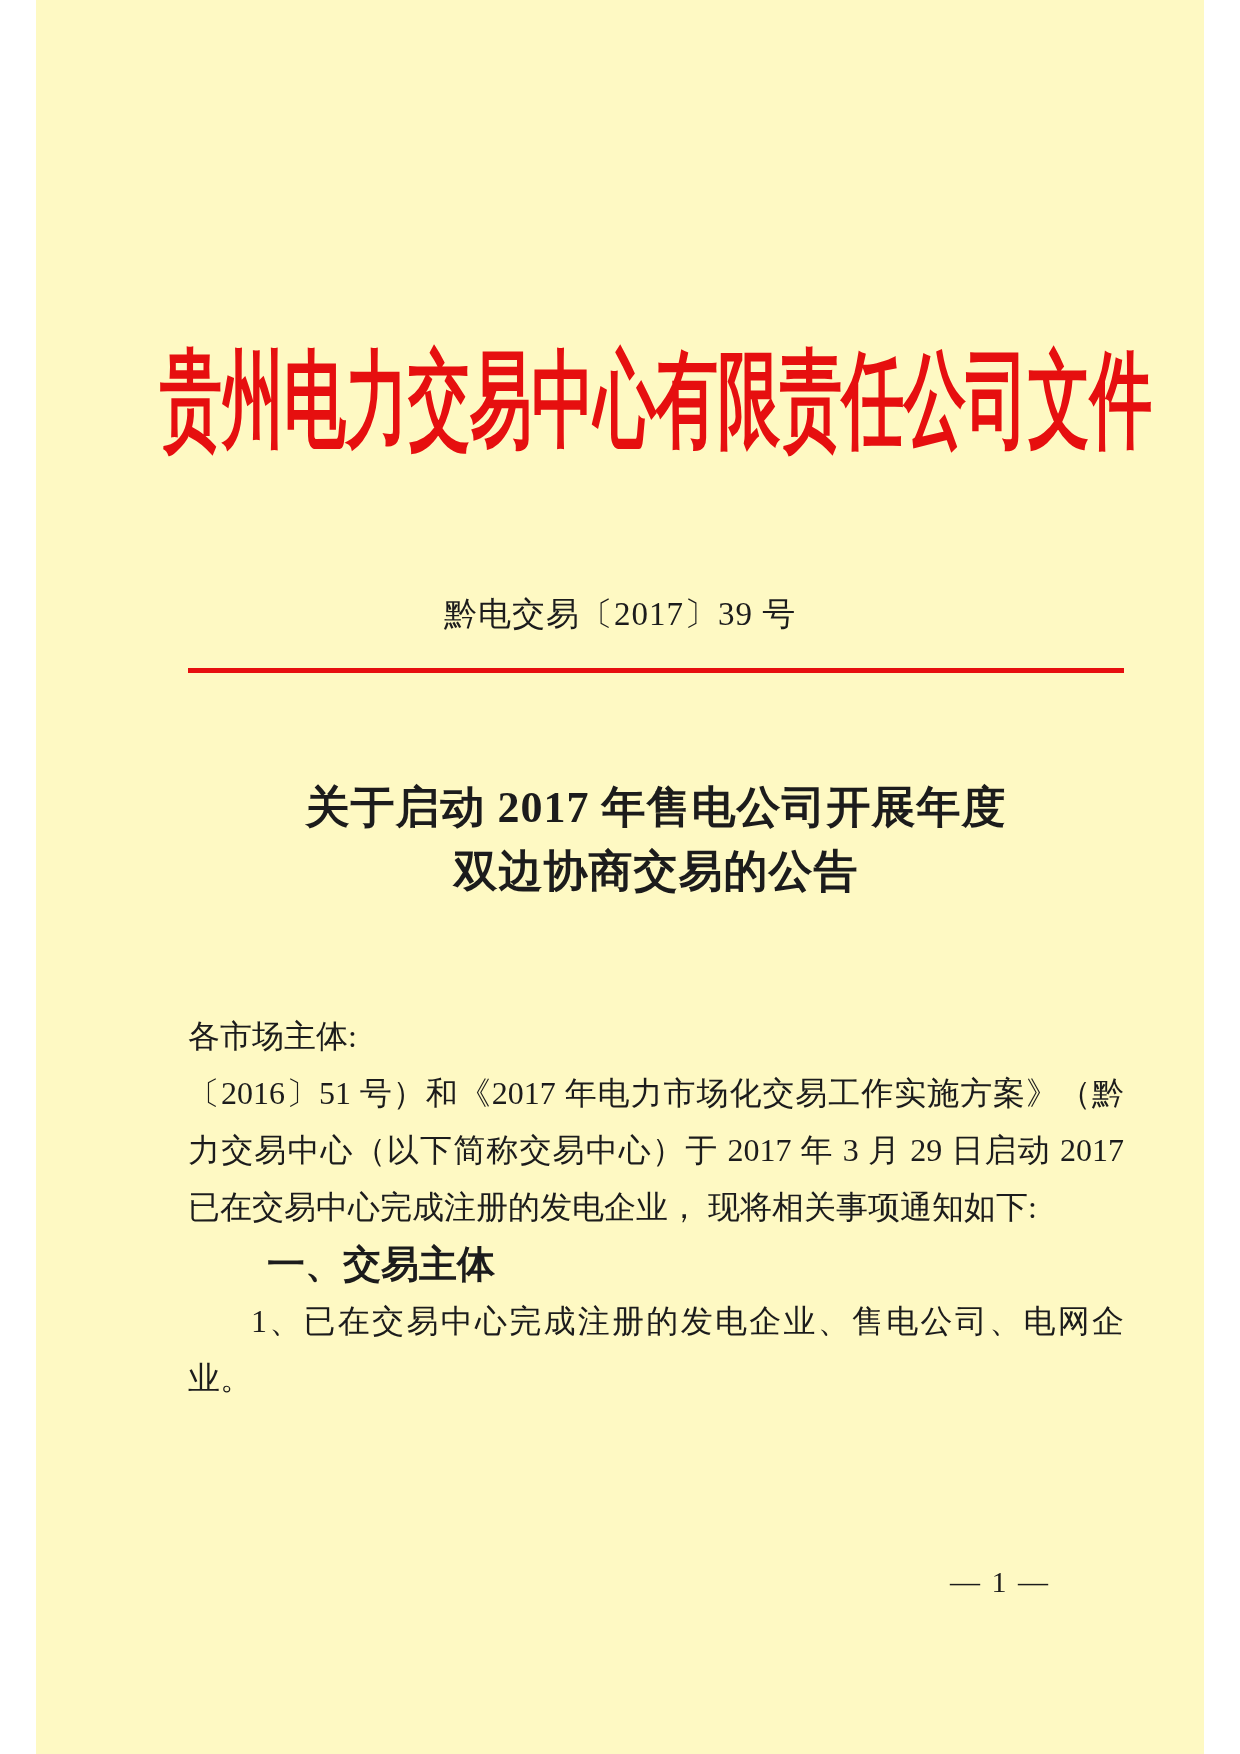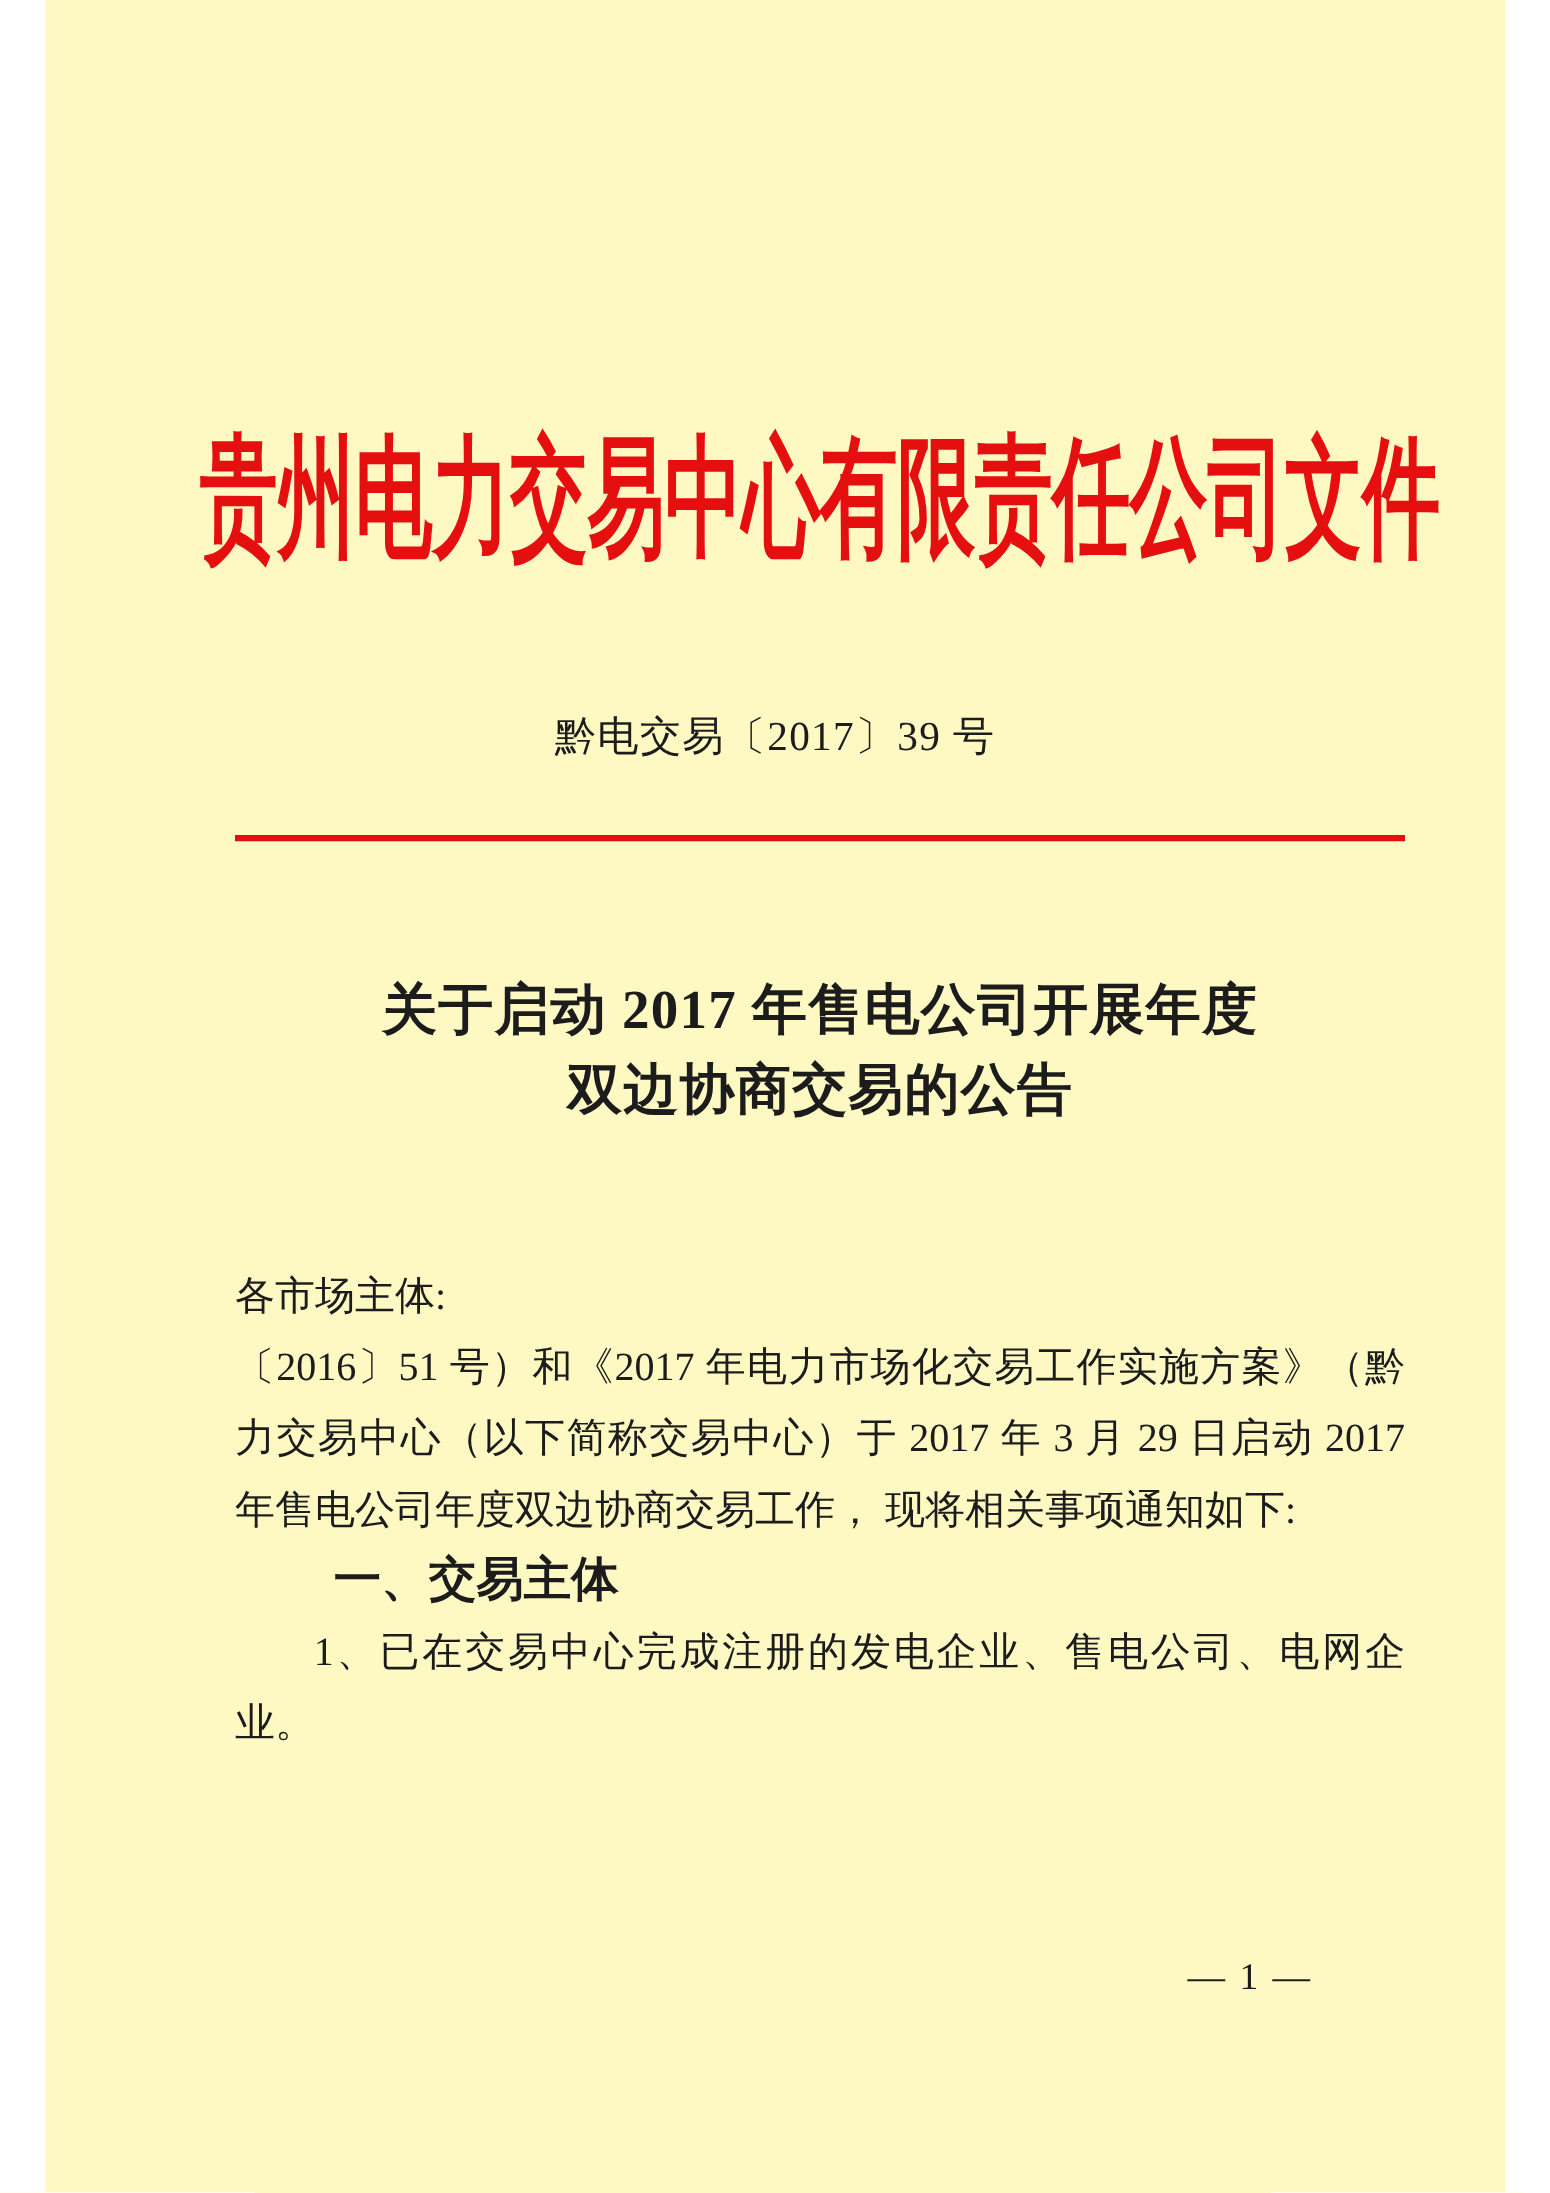--- a/index.html
+++ b/index.html
@@ -25,21 +25,21 @@
     font-size: 62px;
     font-weight: bold;
     line-height: 1;
     white-space: nowrap;
     color: var(--accent-red, #e60f0f);
     transform: scaleY(1.7);
     transform-origin: center;
   }
   .doc-number {
     position: absolute;
-    top: 568px; left: 0;
+    top: 592px; left: 0;
     width: 100%;
     text-align: center;
     font-size: 33px;
     line-height: 44px;
     letter-spacing: 1px;
   }
   .red-line {
     position: absolute;
     top: 668px; left: 152px;
     width: 936px; height: 5px;
@@ -102,21 +102,21 @@
 
   <div class="doc-title">
     <div>关于启动 2017 年售电公司开展年度</div>
     <div>双边协商交易的公告</div>
   </div>
 
   <div class="body">
     <div class="line">各市场主体:</div>
     <div class="line just">〔2016〕51 号）和《2017 年电力市场化交易工作实施方案》（黔</div>
     <div class="line just">力交易中心（以下简称交易中心）于 2017 年 3 月 29 日启动 2017</div>
-    <div class="line">年售电公司年度双边协商交易工作， 现将相关事项通知如下:</div>
+    <div class="line">已在交易中心完成注册的发电企业， 现将相关事项通知如下:</div>
     <div class="line heading">一、交易主体</div>
     <div class="line indent just">1、已在交易中心完成注册的发电企业、售电公司、电网企</div>
     <div class="line">业。</div>
   </div>
 
   <div class="page-num">— 1 —</div>
 
 </div>
 
 </body></html>

